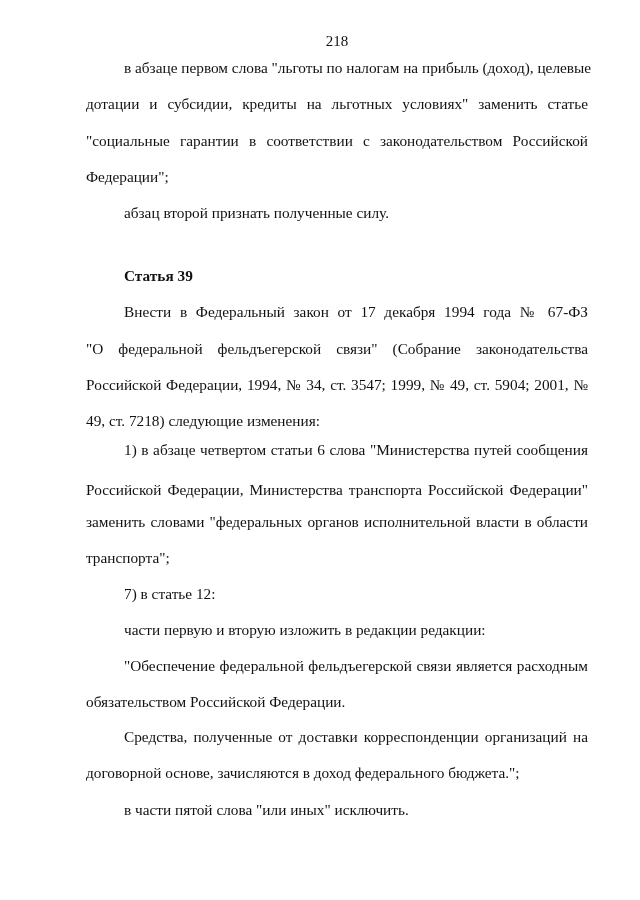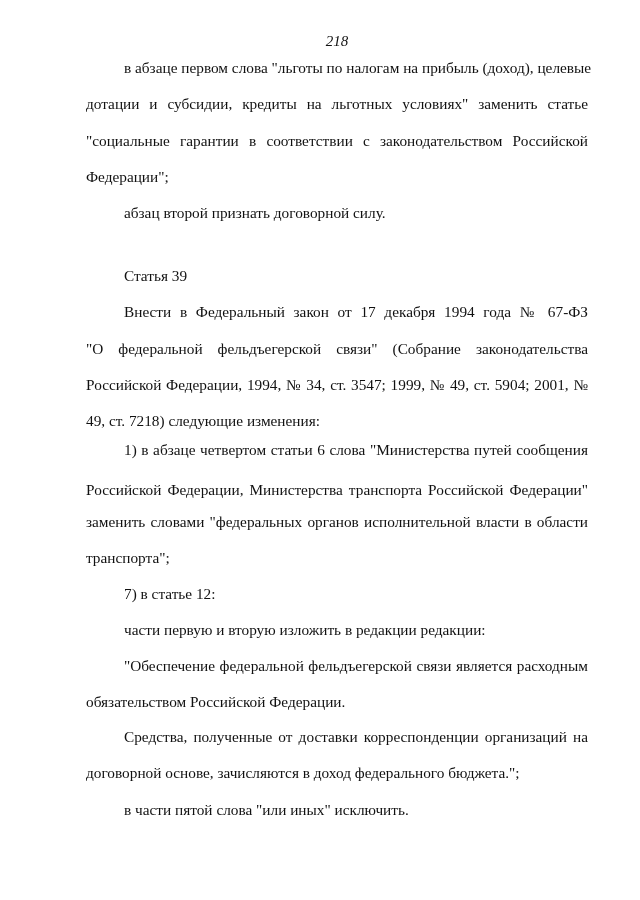--- a/index.html
+++ b/index.html
@@ -22,53 +22,52 @@
       width: 502px;
     }
     .page-number {
       position: absolute;
       top: 31px;
       left: 0;
       width: 502px;
       text-align: center;
       font-size: 15px;
       line-height: 20px;
-      font-style: italic;
     }
     .line {
       position: absolute;
       left: 0;
       width: 502px;
       font-size: 15.3px;
       line-height: 20px;
       white-space: nowrap;
     }
     .justify {
       text-align: justify;
       text-align-last: justify;
     }
     .indent {
       left: 38px;
       width: 464px;
     }
     .heading {
-      font-weight: normal;
+      font-weight: bold;
     }
   </style>
 </head>
 <body>
 
 <div class="page">
   <div class="page-number">218</div>
 
   <div class="line indent justify" style="top:58px">в абзаце первом слова "льготы по налогам на прибыль (доход), целевые</div>
   <div class="line justify" style="top:94px">дотации и субсидии, кредиты на льготных условиях" заменить статье</div>
   <div class="line justify" style="top:131px">"социальные гарантии в соответствии с законодательством Российской</div>
   <div class="line" style="top:167px">Федерации";</div>
-  <div class="line indent" style="top:203px">абзац второй признать договорной силу.</div>
+  <div class="line indent" style="top:203px">абзац второй признать полученные силу.</div>
 
   <div class="line indent heading" style="top:266px">Статья 39</div>
 
   <div class="line indent justify" style="top:302px">Внести в Федеральный закон от 17 декабря 1994 года № 67-ФЗ</div>
   <div class="line justify" style="top:339px">"О федеральной фельдъегерской связи" (Собрание законодательства</div>
   <div class="line justify" style="top:375px">Российской Федерации, 1994, № 34, ст. 3547; 1999, № 49, ст. 5904; 2001, №</div>
   <div class="line" style="top:411px">49, ст. 7218) следующие изменения:</div>
 
   <div class="line indent justify" style="top:440px">1) в абзаце четвертом статьи 6 слова "Министерства путей сообщения</div>
   <div class="line justify" style="top:480px">Российской Федерации, Министерства транспорта Российской Федерации"</div>

